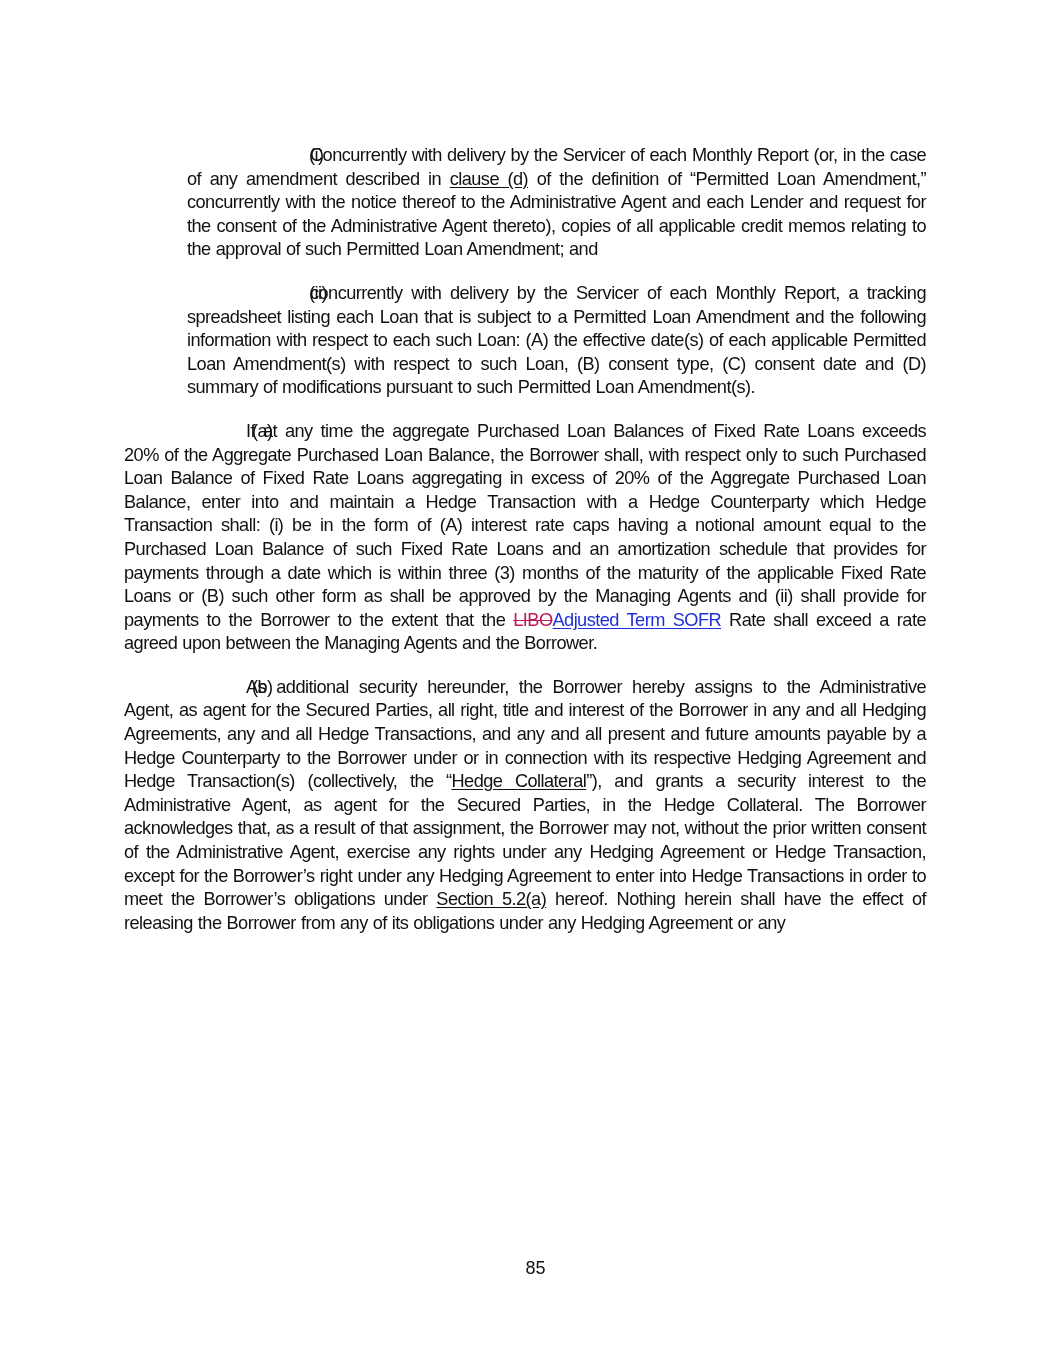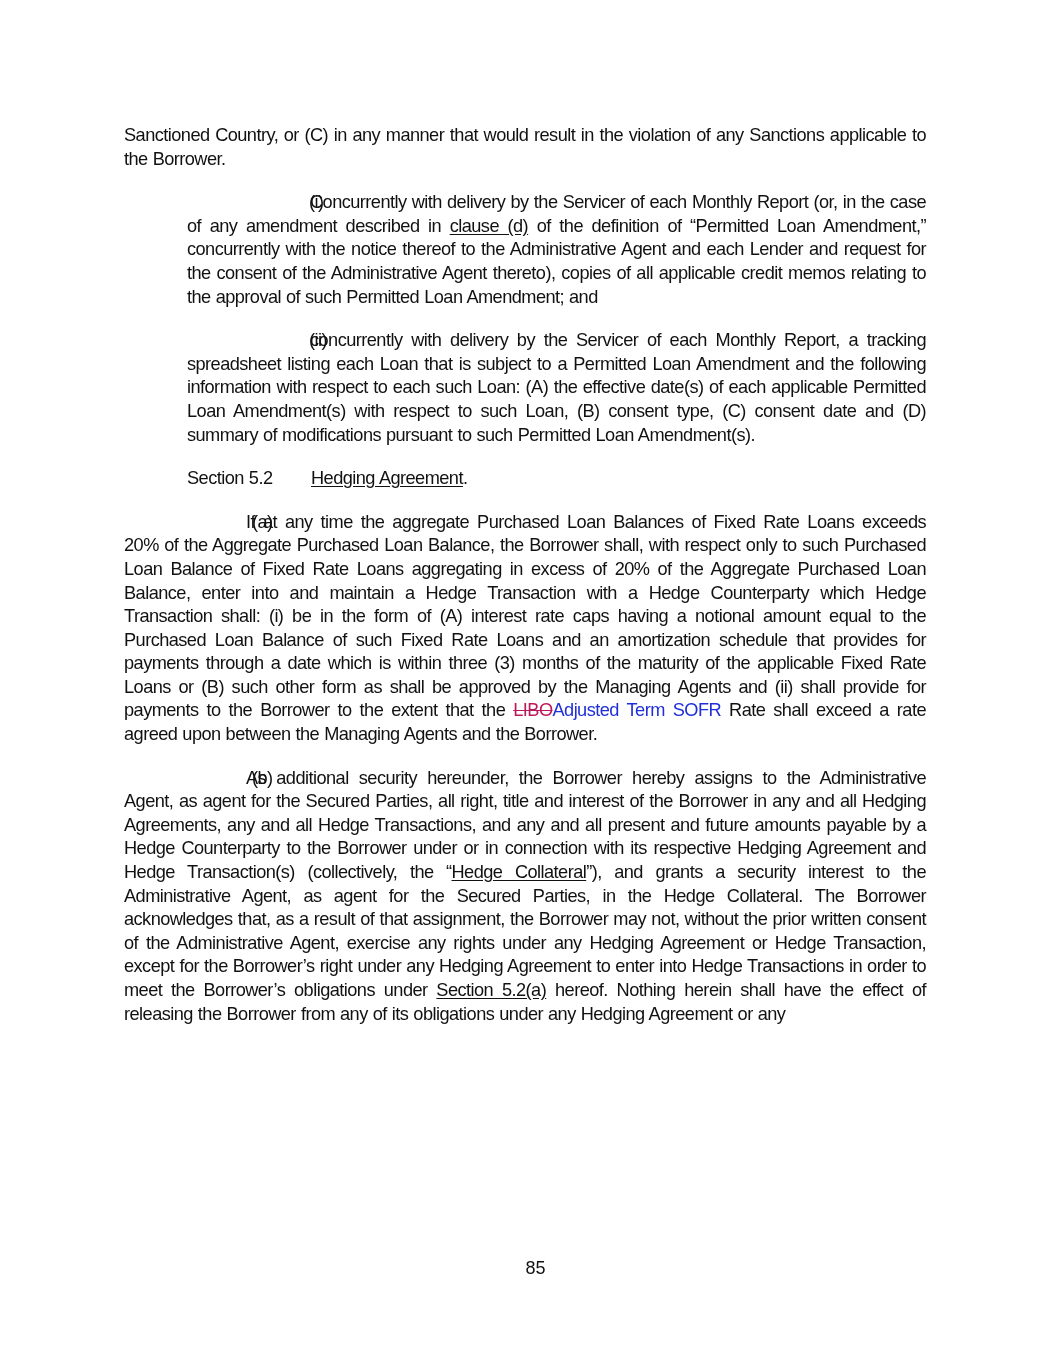--- a/index.html
+++ b/index.html
@@ -11,38 +11,36 @@
   .page { position: absolute; left: 124px; top: 124px; width: 802px; }
   p {
     margin: 0; font-size: 18.2px; line-height: 23.6px;
     text-align: justify; letter-spacing: -0.55px; word-spacing: 0.5px;
   }
   .ind { text-indent: 64px; }
   .blk { padding-left: 63px; }
   .num { display: inline-block; }
   .u { text-decoration: underline; text-underline-offset: 2px; }
   .del { color: #be185d; text-decoration: line-through; }
-  .ins { color: #1f2fd8; text-underline-offset: 2px; margin-top: 16px; }
+  .ins { color: #1f2fd8; text-decoration: underline; text-underline-offset: 2px; margin-top: 16px; }
   .pagenum { position: absolute; top: 1258px; left: 0; width: 1055px; text-align: center; font-size: 18px; letter-spacing: 0; margin-left: 8px; }
   .gap1 { margin-top: 21px; }
   .gap2 { margin-top: 20px; }
 </style>
 </head>
 <body>
 
 <div class="page">
 
-  <p>Sanctioned Country, or (C)  in any manner that would result in the violation of any Sanctions applicable to the Borrower.</p>
 
 
   <p class="blk ind gap2" style="text-indent:61px"><span class="num" style="width:62px">(i)</span><span>Concurrently with delivery by the Servicer of each Monthly Report (or, in the case of any amendment described in </span><span class="u">clause (d)</span><span> of the definition of “Permitted Loan Amendment,” concurrently with the notice thereof to the Administrative Agent and each Lender and request for the consent of the Administrative Agent thereto), copies of all applicable credit memos relating to the approval of such Permitted Loan Amendment; and</span></p>
 
   <p class="blk ind gap2" style="text-indent:61px"><span class="num" style="width:62px">(ii)</span><span>concurrently with delivery by the Servicer of each Monthly Report, a tracking spreadsheet listing each Loan that is subject to a Permitted Loan Amendment and the following information with respect to each such Loan: (A) the effective date(s) of each applicable Permitted Loan Amendment(s) with respect to such Loan, (B) consent type, (C) consent date and (D) summary of modifications pursuant to such Permitted Loan Amendment(s).</span></p>
 
-  <p class="blk gap2"><span class="num" style="width:124px">Section 5.2</span><span class="u">Hedging Agreement</span><span>.</span></p>
 
   <p class="ind gap2"><span class="num" style="width:58px">(a)</span><span>If at any time the aggregate Purchased Loan Balances of Fixed Rate Loans exceeds 20% of the Aggregate Purchased Loan Balance, the Borrower shall, with respect only to such Purchased Loan Balance of Fixed Rate Loans aggregating in excess of 20% of the Aggregate Purchased Loan Balance, enter into and maintain a Hedge Transaction with a Hedge Counterparty which Hedge Transaction shall: (i) be in the form of (A) interest rate caps having a notional amount equal to the Purchased Loan Balance of such Fixed Rate Loans and an amortization schedule that provides for payments through a date which is within three (3) months of the maturity of the applicable Fixed Rate Loans or (B) such other form as shall be approved by the Managing Agents and (ii) shall provide for payments to the Borrower to the extent that the </span><span class="del">LIBO</span><span class="ins">Adjusted Term SOFR</span><span> Rate shall exceed a rate agreed upon between the Managing Agents and the Borrower.</span></p>
 
   <p class="ind gap2"><span class="num" style="width:58px">(b)</span><span>As additional security hereunder, the Borrower hereby assigns to the Administrative Agent, as agent for the Secured Parties, all right, title and interest of the Borrower in any and all Hedging Agreements, any and all Hedge Transactions, and any and all present and future amounts payable by a Hedge Counterparty to the Borrower under or in connection with its respective Hedging Agreement and Hedge Transaction(s) (collectively, the “</span><span class="u">Hedge Collateral</span><span>”), and grants a security interest to the Administrative Agent, as agent for the Secured Parties, in the Hedge Collateral.  The Borrower acknowledges that, as a result of that assignment, the Borrower may not, without the prior written consent of the Administrative Agent, exercise any rights under any Hedging Agreement or Hedge Transaction, except for the Borrower’s right under any Hedging Agreement to enter into Hedge Transactions in order to meet the Borrower’s obligations under </span><span class="u">Section 5.2(a)</span><span> hereof.  Nothing herein shall have the effect of releasing the Borrower from any of its obligations under any Hedging Agreement or any</span></p>
 
 </div>
 
 <div class="pagenum">85</div>
 
 </body></html>

